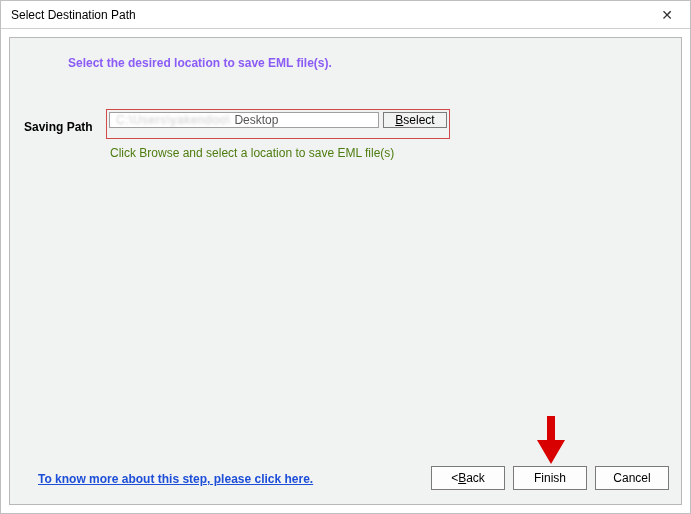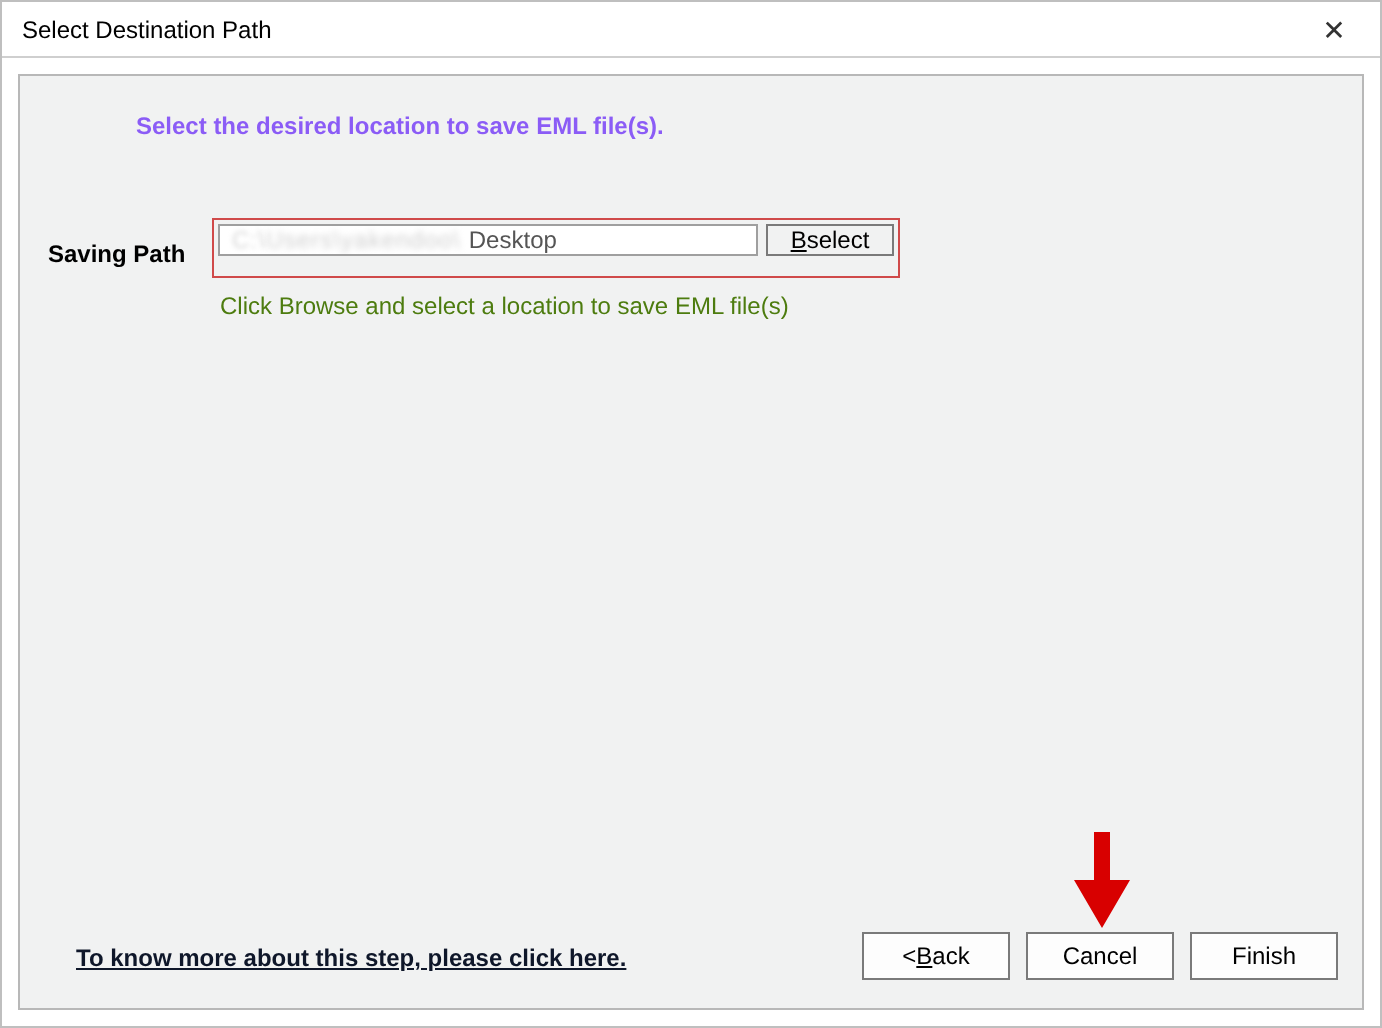--- a/index.html
+++ b/index.html
@@ -111,21 +111,21 @@
     position: absolute;
     top: 108px; left: 100px;
     font-size: 12px;
     color: #4d7c0f;
   }
   .help-link {
     position: absolute;
     left: 28px; bottom: 18px;
     font-size: 12px;
     font-weight: bold;
-    color: #0f172a;
+    color: #1d4ed8;
     text-decoration: underline;
     cursor: default;
   }
   .btn-row {
     position: absolute;
     right: 12px; bottom: 14px;
     display: flex;
     gap: 8px;
   }
   .btn {
@@ -182,22 +182,22 @@
 
       <div class="help-link">To know more about this step, please click here.</div>
 
       <div class="btn-row">
         <div class="btn">
           <span>&lt; </span>
             <span class="u">B</span>
             <span>ack</span>
         </div>
         <div class="btn">
+          <span>Finish</span>
+        </div>
+        <div class="btn">
           <span>Cancel</span>
-        </div>
-        <div class="btn">
-          <span>Finish</span>
         </div>
       </div>
 
     </div>
   </div>
 </div>
 
 </body></html>

